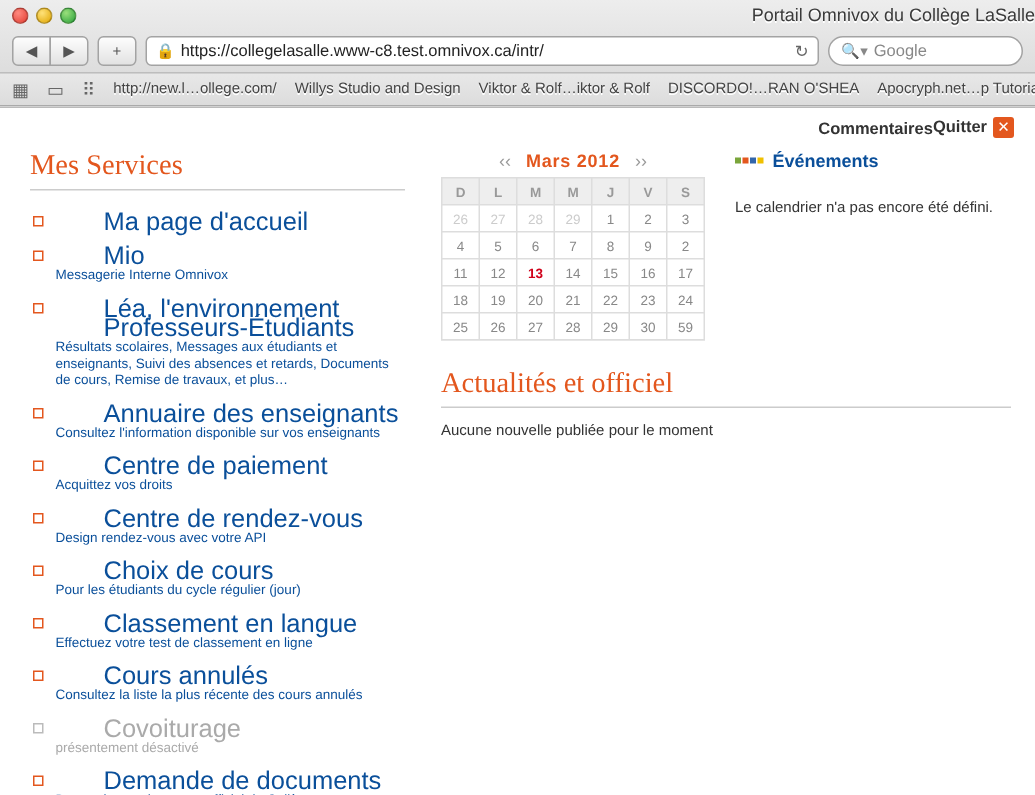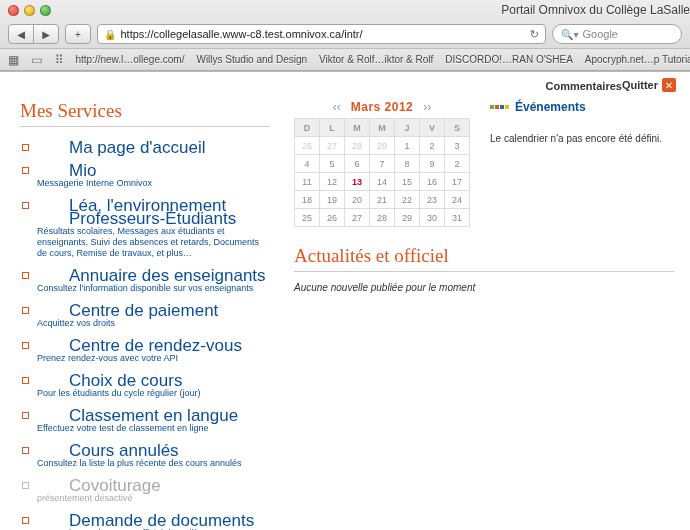--- a/index.html
+++ b/index.html
@@ -63,21 +63,21 @@
 
 .evside .evlabel { color: #0a4f9a; font-weight: bold; font-size: 12px; display: flex; align-items: center; gap: 6px; }
 .evside .evlabel .dots { display: flex; gap: 1px; }
 .evside .evlabel .dots span { width: 4px; height: 4px; }
 .evside .evlabel .dots span:nth-child(1){background:#7aa53a;}
 .evside .evlabel .dots span:nth-child(2){background:#e3571e;}
 .evside .evlabel .dots span:nth-child(3){background:#3366aa;}
 .evside .evlabel .dots span:nth-child(4){background:#f0c000;}
 .evside .evtext { font-size: 10px; color: #333; margin-top: 19px; }
 
-.newstext { font-size: 10px; color: #333; margin-top: 1px; font-style: italic; }
+.newstext { font-size: 10px; color: #333; margin-top: 1px; }
 </style>
 </head>
 <body>
 
 <div class="chrome">
   <div class="titlebar">
     <div class="traffic">
       <div class="dot red"></div>
       <div class="dot yellow"></div>
       <div class="dot green"></div>
@@ -159,21 +159,21 @@
             <div class="sq"></div>
             <div class="body">
               <div class="title">Centre de paiement</div>
               <div class="sub">Acquittez vos droits</div>
             </div>
           </div>
           <div class="svc">
             <div class="sq"></div>
             <div class="body">
               <div class="title">Centre de rendez-vous</div>
-              <div class="sub">Prenez rendez-vous avec votre API</div>
+              <div class="sub">Design rendez-vous avec votre API</div>
             </div>
           </div>
           <div class="svc">
             <div class="sq"></div>
             <div class="body">
               <div class="title">Choix de cours</div>
               <div class="sub">Pour les étudiants du cycle régulier (jour)</div>
             </div>
           </div>
           <div class="svc">
@@ -251,21 +251,21 @@
               <div class="">21</div>
               <div class="">22</div>
               <div class="">23</div>
               <div class="">24</div>
               <div class="">25</div>
               <div class="">26</div>
               <div class="">27</div>
               <div class="">28</div>
               <div class="">29</div>
               <div class="">30</div>
-              <div class="">31</div>
+              <div class="">59</div>
             </div>
         </div>
 
         <div class="evside">
           <div class="evlabel">
             <span class="dots">
                 <span></span>
                 <span></span>
                 <span></span>
                 <span></span>

